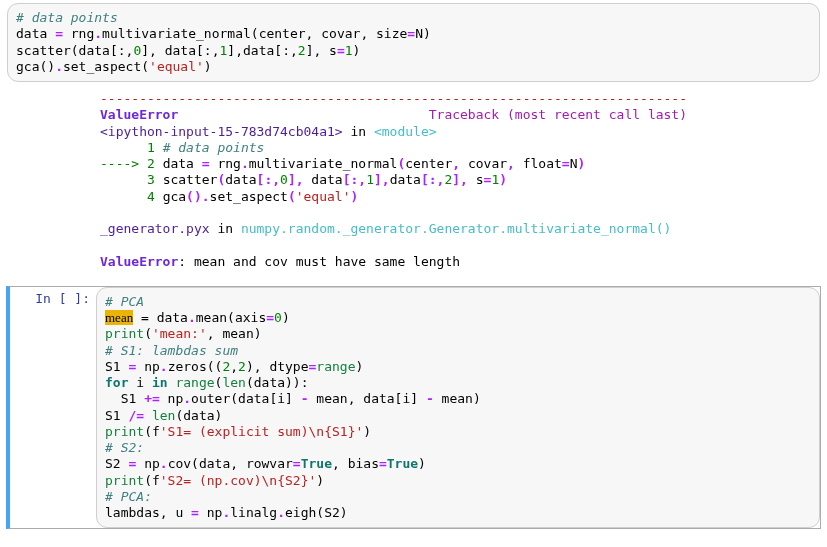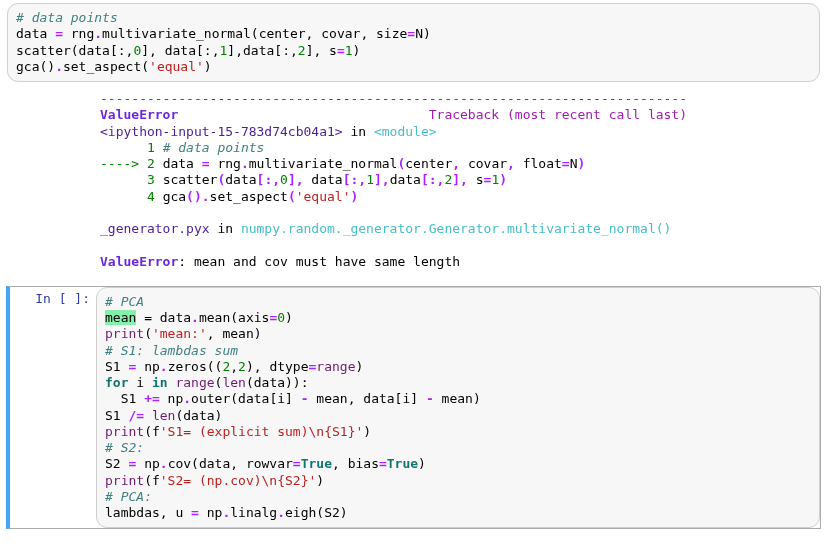--- a/index.html
+++ b/index.html
@@ -48,26 +48,26 @@
     display: flex;
     margin: 2px 6px 10px 6px;
   }
   .output-area {
     flex: 1;
     padding: 6px 8px;
   }
   
   .c  { color: #408080; font-style: italic; }   
   .kw { color: #0f766e; font-weight: bold; }     
-  .nb { color: #701a75; }                        
+  .nb { color: #15803d; }                        
   .nm { color: #000; }                           
   .op { color: #AA22FF; font-weight: bold; }                           
   .s  { color: #BA2121; }                        
   .n  { color: #008000; }                        
-  .hv { background: #86efac; }                      
+  .hv { background: #eab308; font-family: Liberation Serif, serif; }                      
   
   .dash { color: #b22222; }
   .err  { color: #6d28d9; font-weight: bold; }
   .tb-light { color: #a21caf; }
   .tb-file { color: #4c1d95; font-weight: normal; }
   .tb-func { color: #46BDC6; }
   .tb-arrow { color: #008000; }
   .tb-str  { color: #BA2121; }
 </style>
 </head>

